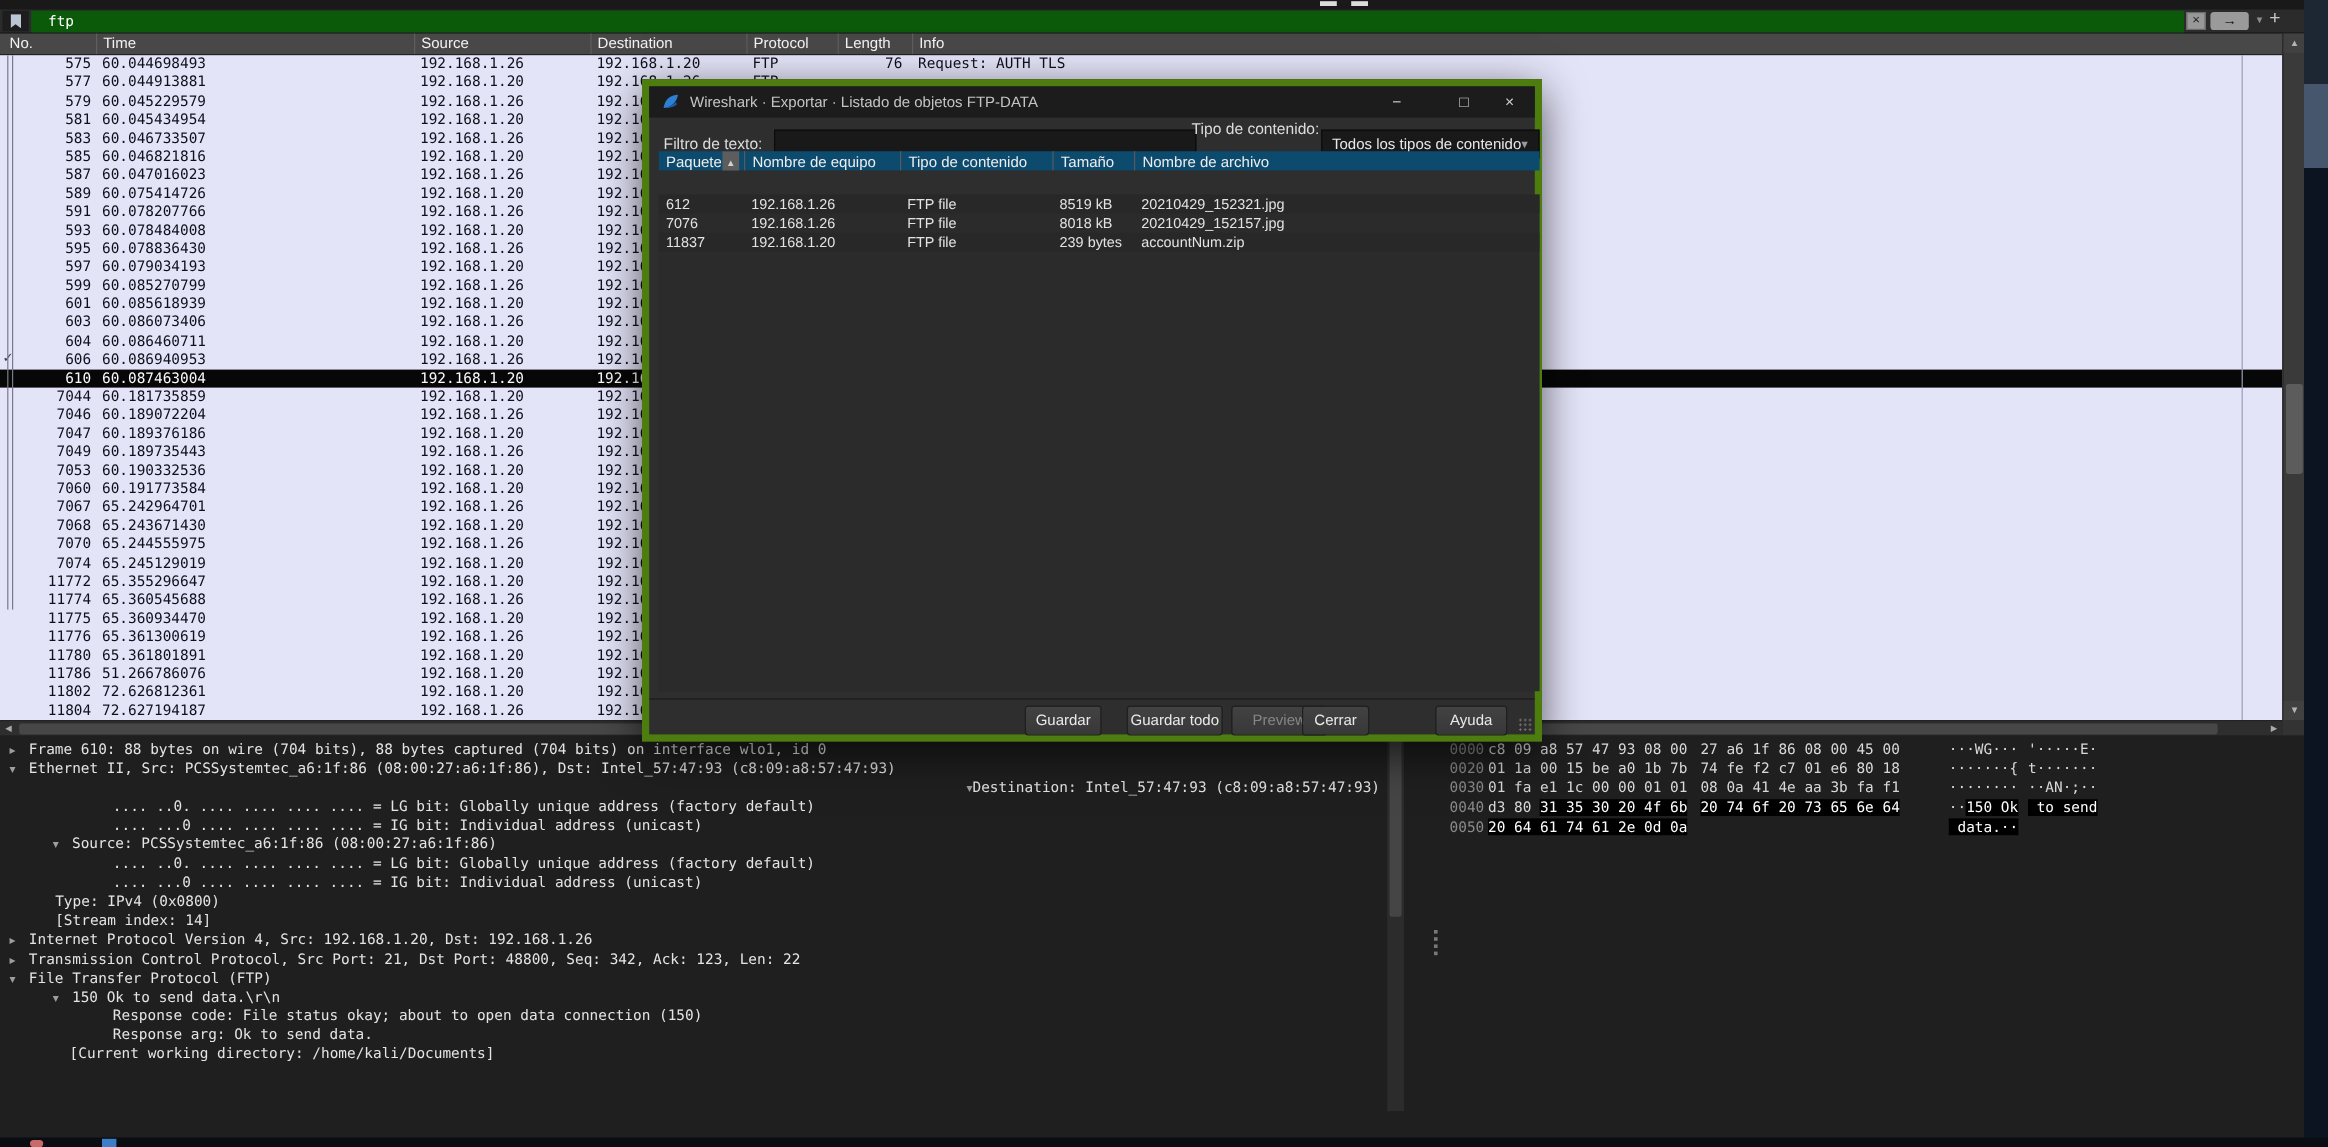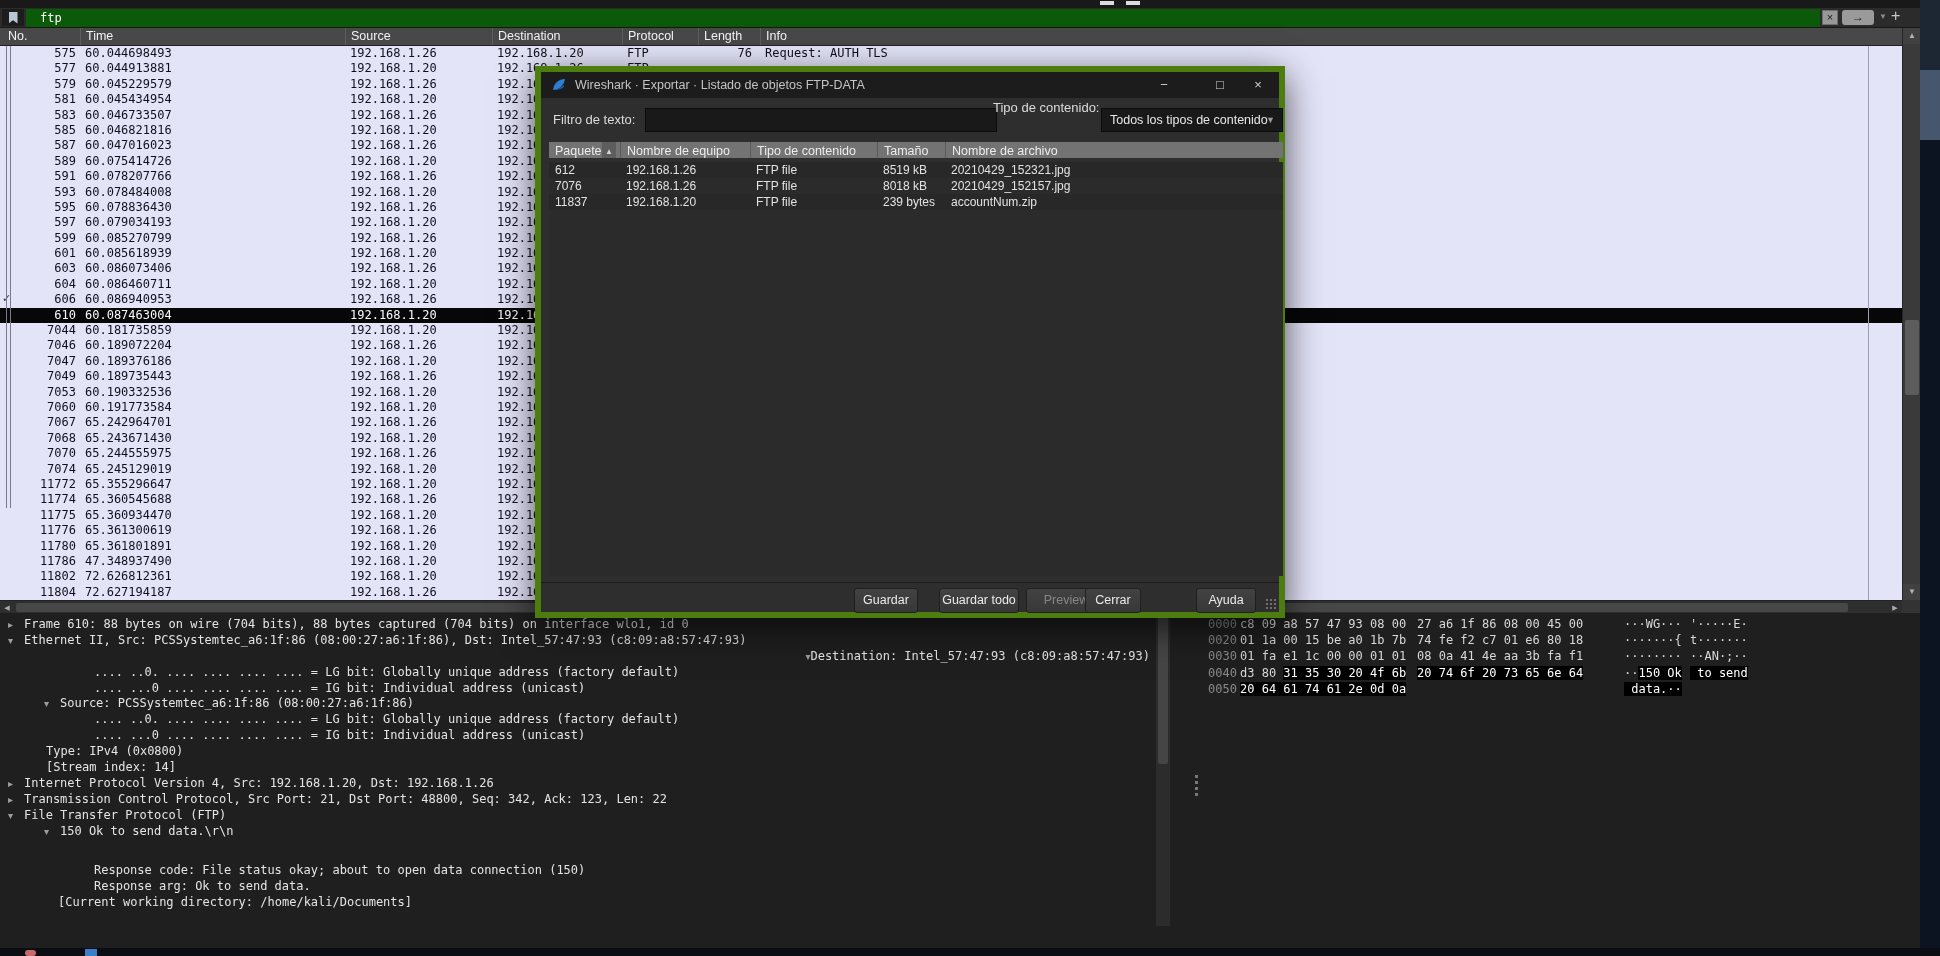--- a/index.html
+++ b/index.html
@@ -75,21 +75,21 @@
   #dlg-titlebar { position:absolute; left:0; top:0; width:100%; height:26px; background:#1c1c1c; }
   #dlg-icon { position:absolute; left:10px; top:5px; }
   #dlg-title { position:absolute; left:34px; top:0; height:26px; line-height:26px; color:#c4c4c4; font-size:12.5px; white-space:nowrap; }
   .dlg-winbtn { position:absolute; top:0; width:30px; height:26px; color:#cfcfcf; font-size:13px; text-align:center; line-height:25px; }
   #dlg-min { left:608px; } #dlg-max { left:664px; } #dlg-close { left:702px; }
   #dlg-filter-label { position:absolute; left:12px; top:40px; color:#dcdcdc; font-size:13px; }
   #dlg-filter-input { position:absolute; left:104px; top:36px; width:352px; height:24px; background:#191919; border:1px solid #0b0b0b; color:#e6e6e6; font-size:12.5px; padding:0 6px; }
   #dlg-ctype-label { position:absolute; left:452px; top:28px; color:#dcdcdc; font-size:13px; }
   #dlg-ctype-combo { position:absolute; left:560px; top:36px; width:182px; height:24px; background:#191919; border:1px solid #0b0b0b; color:#e8e8e8; font-size:12.5px; line-height:22px; padding-left:8px; }
   #dlg-ctype-arrow { position:absolute; right:7px; top:0; color:#9a9a9a; font-size:9px; }
-  #obj-header { position:absolute; left:8px; top:70px; width:734px; height:16px; background:#737373; display:grid; grid-template-columns:71px 130px 127px 68px auto; color:#ededed; font-size:12.5px; line-height:19px; }
+  #obj-header { position:absolute; left:8px; top:54px; width:734px; height:16px; background:#0c4a6e; display:grid; grid-template-columns:71px 130px 127px 68px auto; color:#ededed; font-size:12.5px; line-height:19px; }
   .ohc { padding-left:6px; position:relative; border-left:1px solid #5a5a5a; overflow:hidden; white-space:nowrap; }
   .ohc:first-child { border-left:none; }
   #sort-arrow { position:absolute; right:4px; top:0; font-size:8px; color:#d2d2d2; background:#5d5d5d; padding:0 3px; line-height:19px; }
   #obj-rows { position:absolute; left:8px; top:90px; width:734px; height:414px; background:#2b2b2b; overflow:hidden; }
   .orow { display:grid; grid-template-columns:71px 130px 127px 68px auto; height:16px; line-height:16px; color:#e3e3e3; font-size:12px; white-space:nowrap; }
   .orow:nth-child(odd) { background:#282828; }
   .oc { padding-left:6px; overflow:hidden; }
   #dlg-separator { position:absolute; left:0; top:510px; width:100%; height:1px; background:#1c1c1c; }
   .dlg-btn { position:absolute; top:516px; height:25px; background:linear-gradient(#424242,#383838); border:1px solid #1f1f1f; border-radius:3px; color:#eaeaea; font-size:12.5px; text-align:center; line-height:23px; }
   .dlg-btn.disabled { color:#868686; }
@@ -436,21 +436,21 @@
             <span class="pc pc-no">11780</span>
             <span class="pc pc-time">65.361801891</span>
             <span class="pc pc-src">192.168.1.20</span>
             <span class="pc pc-dst">192.168.1.26</span>
             <span class="pc pc-proto">FTP</span>
             <span class="pc pc-len"></span>
             <span class="pc pc-info"></span>
           </div>
           <div class="prow">
             <span class="pc pc-no">11786</span>
-            <span class="pc pc-time">47.348937490</span>
+            <span class="pc pc-time">51.266786076</span>
             <span class="pc pc-src">192.168.1.20</span>
             <span class="pc pc-dst">192.168.1.26</span>
             <span class="pc pc-proto">FTP</span>
             <span class="pc pc-len"></span>
             <span class="pc pc-info"></span>
           </div>
           <div class="prow">
             <span class="pc pc-no">11802</span>
             <span class="pc pc-time">72.626812361</span>
             <span class="pc pc-src">192.168.1.20</span>
@@ -496,21 +496,21 @@
           <div class="dline" style="padding-left: 94px;"><span>.... ...0 .... .... .... .... = IG bit: Individual address (unicast)</span></div>
           <div class="dline" style="padding-left: 44px;"><span class="tw">▾</span><span>Source: PCSSystemtec_a6:1f:86 (08:00:27:a6:1f:86)</span></div>
           <div class="dline" style="padding-left: 94px;"><span>.... ..0. .... .... .... .... = LG bit: Globally unique address (factory default)</span></div>
           <div class="dline" style="padding-left: 94px;"><span>.... ...0 .... .... .... .... = IG bit: Individual address (unicast)</span></div>
           <div class="dline" style="padding-left: 46px;"><span>Type: IPv4 (0x0800)</span></div>
           <div class="dline" style="padding-left: 46px;"><span>[Stream index: 14]</span></div>
           <div class="dline" style="padding-left: 8px;"><span class="tw">▸</span><span>Internet Protocol Version 4, Src: 192.168.1.20, Dst: 192.168.1.26</span></div>
           <div class="dline" style="padding-left: 8px;"><span class="tw">▸</span><span>Transmission Control Protocol, Src Port: 21, Dst Port: 48800, Seq: 342, Ack: 123, Len: 22</span></div>
           <div class="dline" style="padding-left: 8px;"><span class="tw">▾</span><span>File Transfer Protocol (FTP)</span></div>
           <div class="dline" style="padding-left: 44px;"><span class="tw">▾</span><span>150 Ok to send data.\r\n</span></div>
-          <div class="dline" style="padding-left: 94px; margin-top: 24px;"><span>Response code: File status okay; about to open data connection (150)</span></div>
+          <div class="dline" style="padding-left: 94px;"><span>Response code: File status okay; about to open data connection (150)</span></div>
           <div class="dline" style="padding-left: 94px;"><span>Response arg: Ok to send data.</span></div>
           <div class="dline" style="padding-left: 58px;"><span>[Current working directory: /home/kali/Documents]</span></div>
         </div>
       <div id="details-vscroll">
         <div id="details-vthumb"></div>
       </div>
       <div id="pane-splitter">
         <div class="grip-dot"></div>
           <div class="grip-dot"></div>
           <div class="grip-dot"></div>

